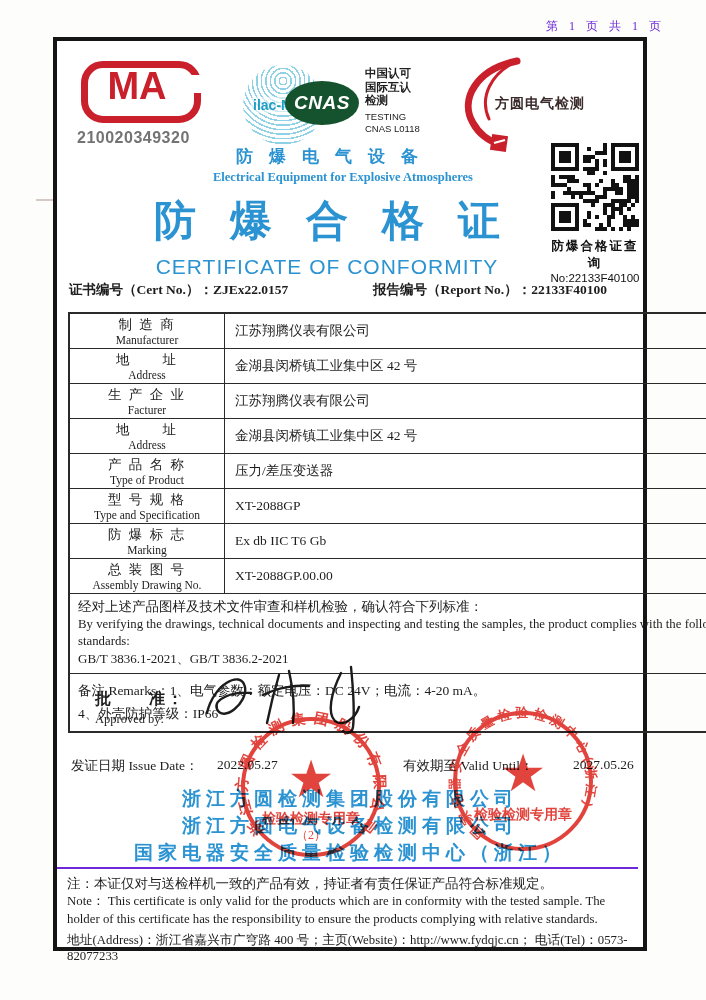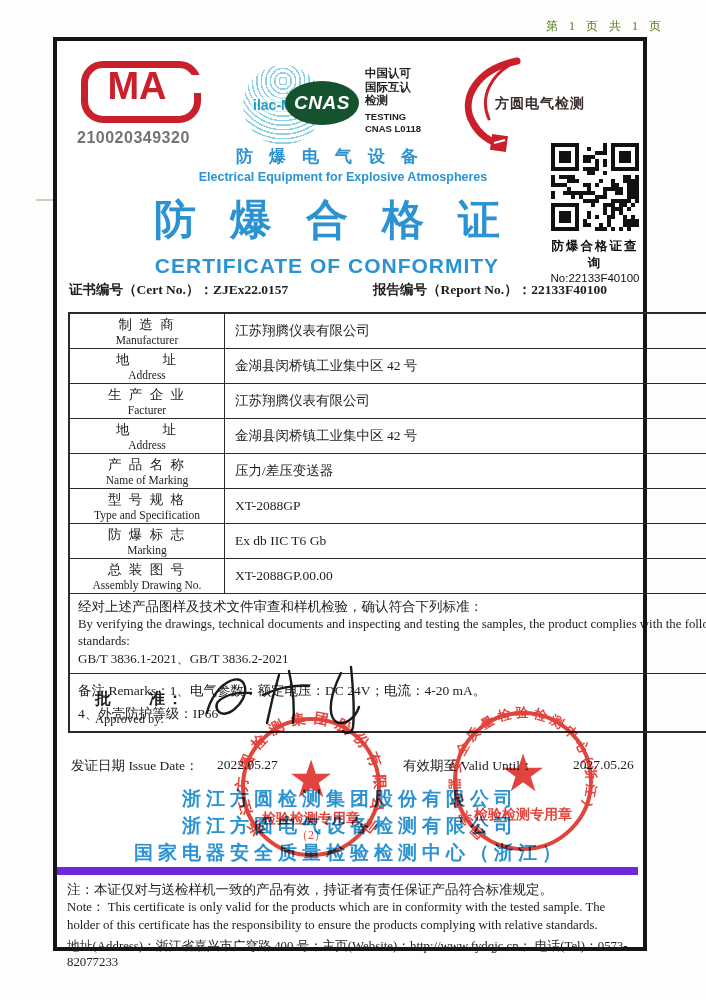--- a/index.html
+++ b/index.html
@@ -2,21 +2,21 @@
 <html><head>
 <meta charset="utf-8">
 <style>
   html,body{margin:0;padding:0;}
   body{
     width:706px;height:1000px;position:relative;background:#fdfdfc;
     font-family:"Liberation Serif","DejaVu Serif",serif;color:#1d1d1d;
     overflow:hidden;
   }
   .page-indicator{
-    position:absolute;top:18px;left:546px;font-size:12px;color:#4d7c0f;
+    position:absolute;top:18px;left:546px;font-size:12px;color:#6d28d9;
     letter-spacing:4px;font-family:"Liberation Serif",serif;
   }
   .fold-mark{position:absolute;left:36px;top:199px;width:18px;height:2px;background:#d8c9c6;}
   .sheet{
     position:absolute;left:53px;top:37px;width:586px;height:906px;
     border:4px solid #151515;background:#fff;
   }
   
   .cma{position:absolute;left:24px;top:20px;width:120px;height:62px;}
   .cma-box{
@@ -46,33 +46,33 @@
   .cnas-ellipse{
     position:absolute;left:0;top:14px;width:74px;height:44px;border-radius:50%;
     background:#14532d;display:flex;align-items:center;justify-content:center;
   }
   .cnas-ellipse span{
     font-family:"Liberation Sans",sans-serif;font-weight:bold;font-style:italic;
     color:#fff;font-size:19px;letter-spacing:.5px;
   }
   .cnas-text{position:absolute;left:80px;top:0;width:90px;font-family:"Liberation Sans",sans-serif;}
   .cnas-text .cn{font-size:11.5px;font-weight:bold;line-height:13.5px;white-space:pre-line;}
-  .cnas-text .en{font-size:9.5px;font-weight:bold;line-height:12px;margin-top:3px;}
+  .cnas-text .en{font-size:9.5px;font-weight:normal;line-height:12px;margin-top:3px;}
   .fy-logo{position:absolute;left:382px;top:14px;width:200px;height:100px;}
   .fy-logo svg{position:absolute;left:0;top:0;}
   .fy-logo-label{
     position:absolute;left:56px;top:40px;font-family:"Liberation Sans",sans-serif;
     font-size:14px;font-weight:bold;color:#3a2a2a;letter-spacing:1px;
   }
   
   .title-block{position:absolute;left:0;top:104px;width:540px;text-align:center;color:#2b93d1;}
   .t-cn-small{font-family:"Liberation Sans",sans-serif;font-size:17px;font-weight:bold;letter-spacing:16px;text-indent:16px;}
-  .t-en-small{font-family:Liberation Sans, sans-serif;font-size:12.5px;font-weight:bold;margin-top:2px;padding-left:32px;}
+  .t-en-small{font-family:Liberation Serif, serif;font-size:12.5px;font-weight:bold;margin-top:2px;padding-left:32px;}
   .t-cn-large{font-family:"Liberation Sans",sans-serif;font-size:42px;font-weight:bold;letter-spacing:34px;text-indent:34px;margin-top:8px;}
-  .t-en-large{font-family:"Liberation Sans",sans-serif;font-size:21px;font-weight:700;letter-spacing:1px;margin-top:6px;}
+  .t-en-large{font-family:"Liberation Sans",sans-serif;font-size:21px;font-weight:400;letter-spacing:1px;margin-top:6px;}
   
   .qr-wrap{position:absolute;left:492px;top:102px;width:92px;text-align:center;}
   .qr-caption{font-size:12.5px;font-weight:bold;letter-spacing:2px;margin-top:3px;color:#111;}
   .qr-number{font-size:11.5px;color:#111;font-family:"Liberation Sans",sans-serif;}
   
   .cert-row{position:absolute;left:12px;top:240px;width:566px;font-size:13.5px;font-weight:600;}
   .cert-row .report{position:absolute;left:304px;top:0;}
   
   .tbl-wrap{position:absolute;left:11px;top:271px;width:698px;border:2px solid #2a2a2a;box-sizing:border-box;}
   table.product{border-collapse:collapse;width:100%;}
@@ -105,21 +105,21 @@
   
   .issuers{position:absolute;left:0;top:744px;width:586px;text-align:center;color:#2b93d1;
     font-family:"Liberation Sans",sans-serif;font-weight:bold;}
   .issuers div{font-size:19px;letter-spacing:5px;line-height:27px;}
   
   .stamp{position:absolute;mix-blend-mode:multiply;opacity:.88;}
   .stamp-a{left:168px;top:660px;}
   .stamp-b{left:380px;top:654px;}
   
   .note{
-    position:absolute;left:0px;top:826px;width:566px;border-top:8px solid #6d28d9;
+    position:absolute;left:0px;top:826px;width:566px;border-top:2px solid #6d28d9;
     padding:6px 5px 0 10px;
   }
   .note .cn{font-size:13.5px;}
   .note .en{font-size:12.8px;line-height:17.5px;}
   .note .addr{font-size:12.8px;margin-top:4px;}
 </style>
 </head>
 <body>
 
 <div class="page-indicator">第 1 页 共 1 页</div>
@@ -357,21 +357,21 @@
           <tr>
             <th>
               <div class="lbl-cn">地　　址</div>
               <div class="lbl-en">Address</div>
             </th>
             <td>金湖县闵桥镇工业集中区 42 号</td>
           </tr>
           <tr>
             <th>
               <div class="lbl-cn">产 品 名 称</div>
-              <div class="lbl-en">Name of Marking</div>
+              <div class="lbl-en">Type of Product</div>
             </th>
             <td>压力/差压变送器</td>
           </tr>
           <tr>
             <th>
               <div class="lbl-cn">型 号 规 格</div>
               <div class="lbl-en">Type and Specification</div>
             </th>
             <td>XT-2088GP</td>
           </tr>

